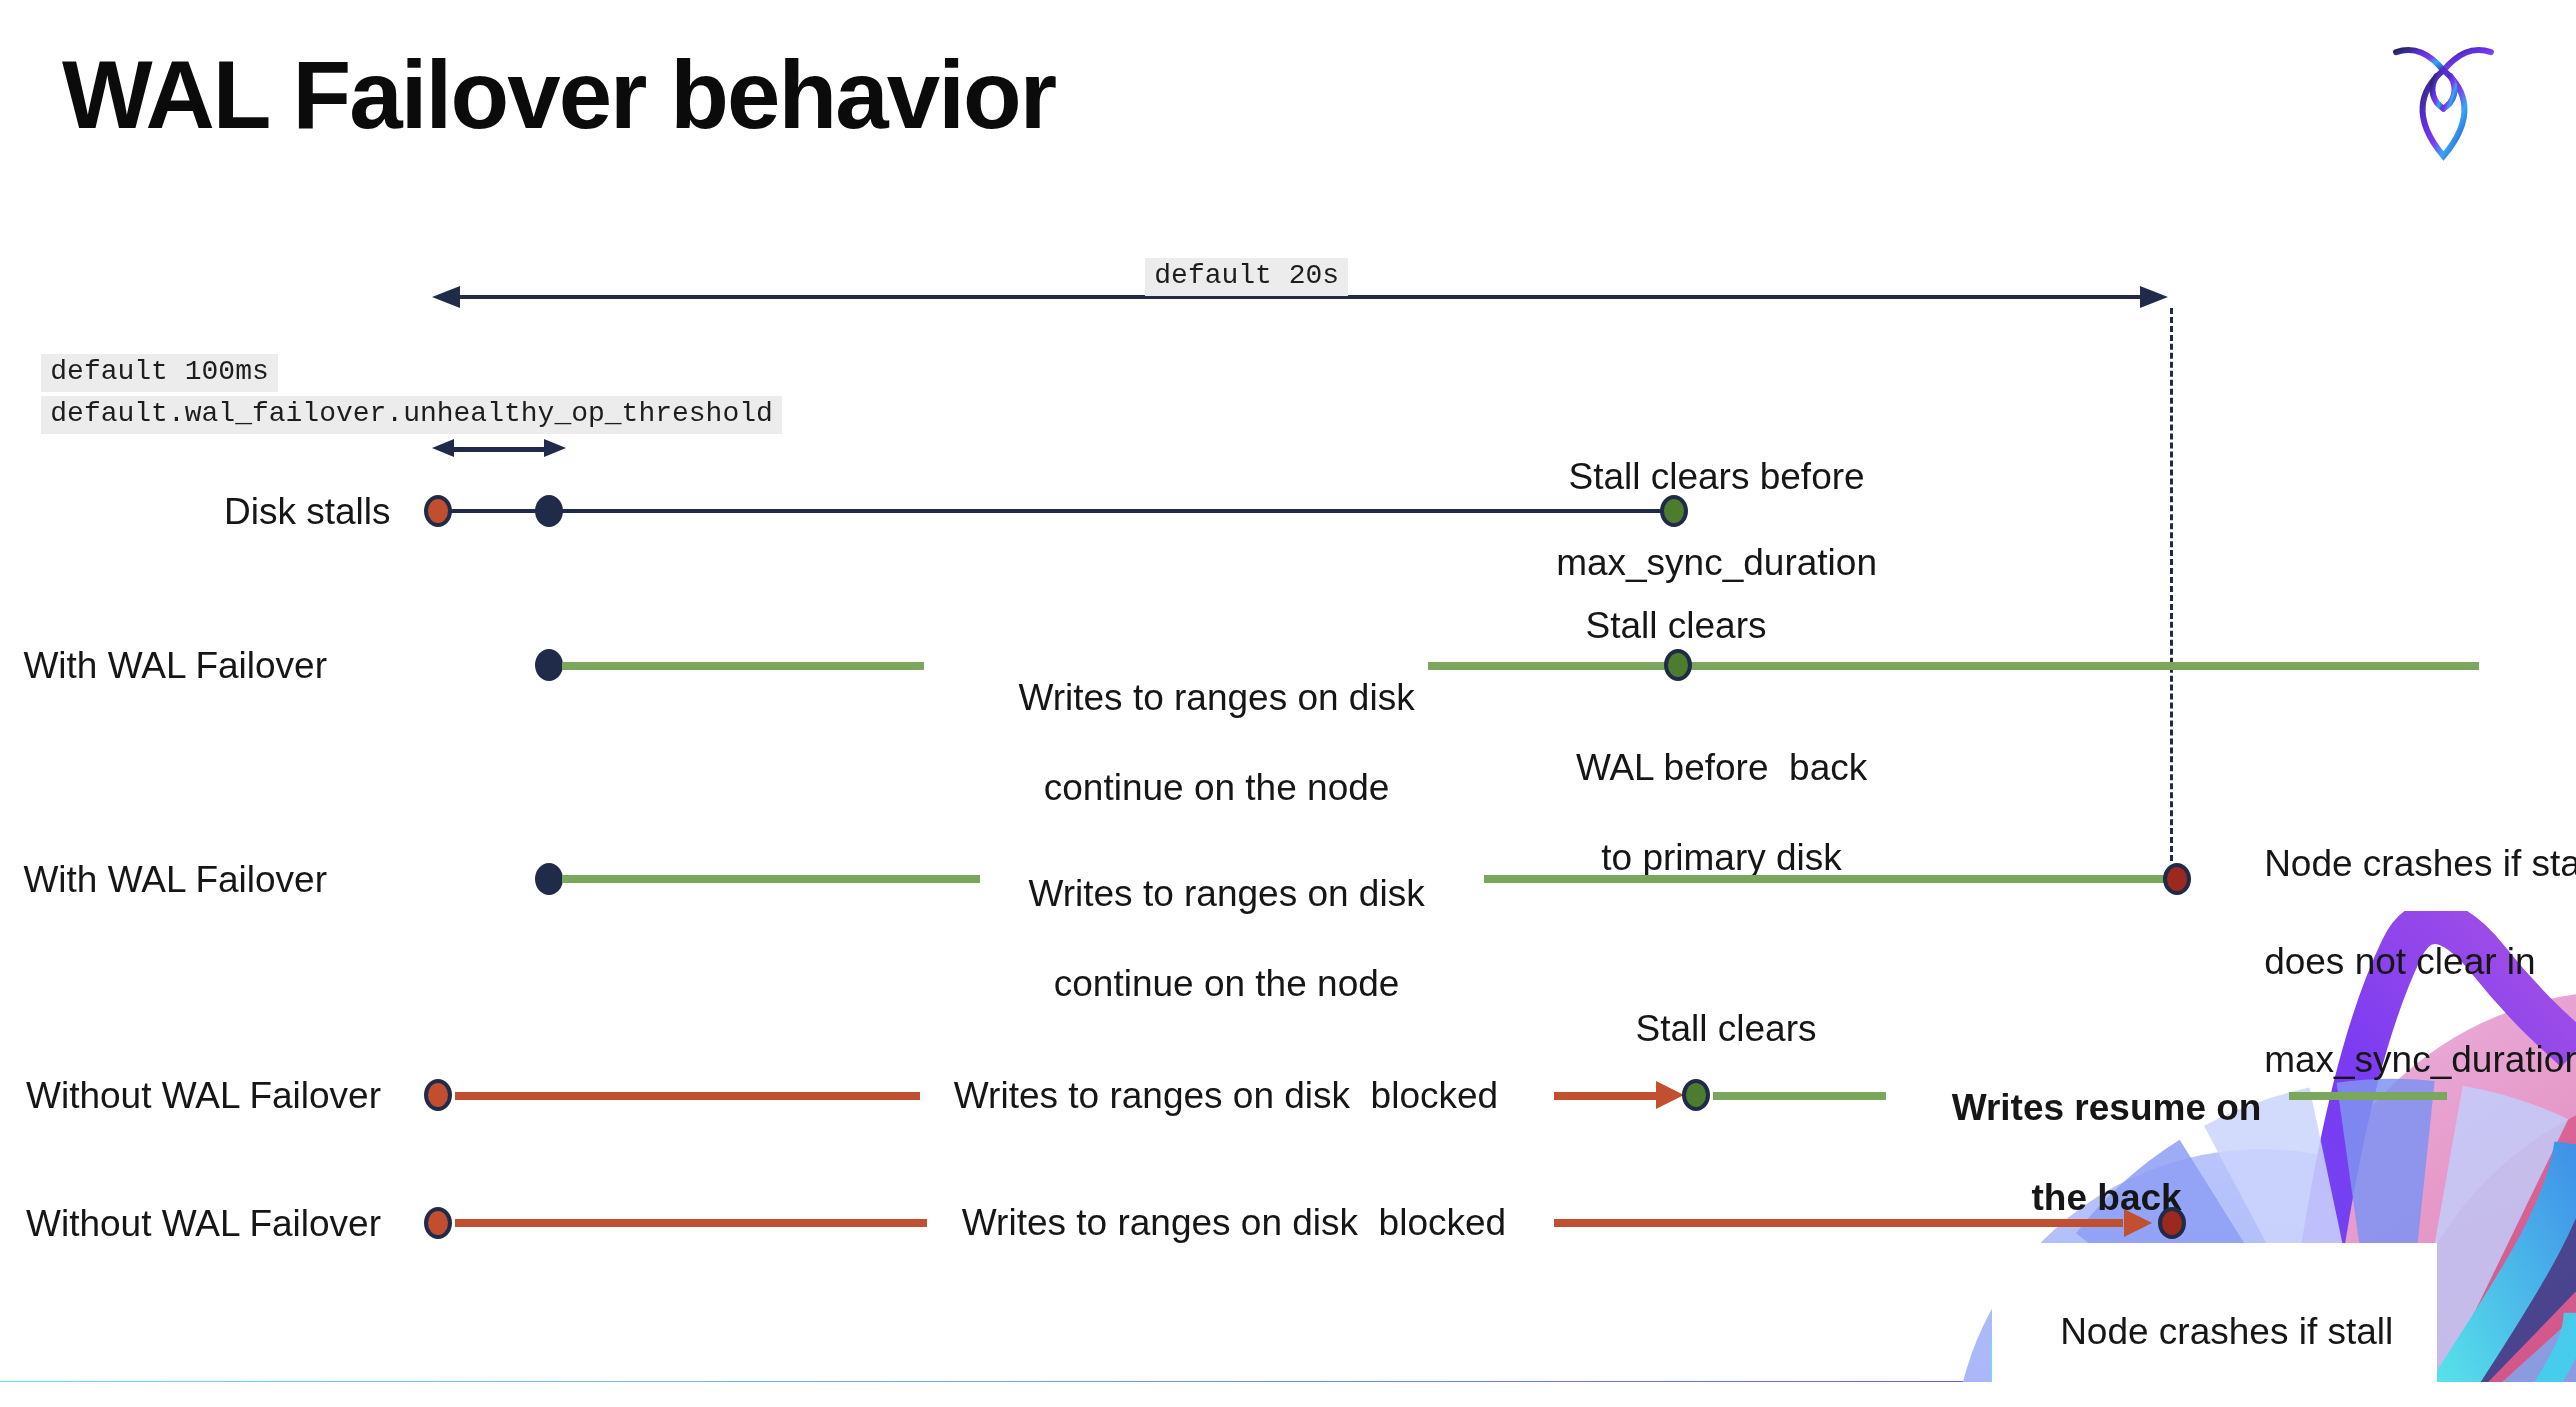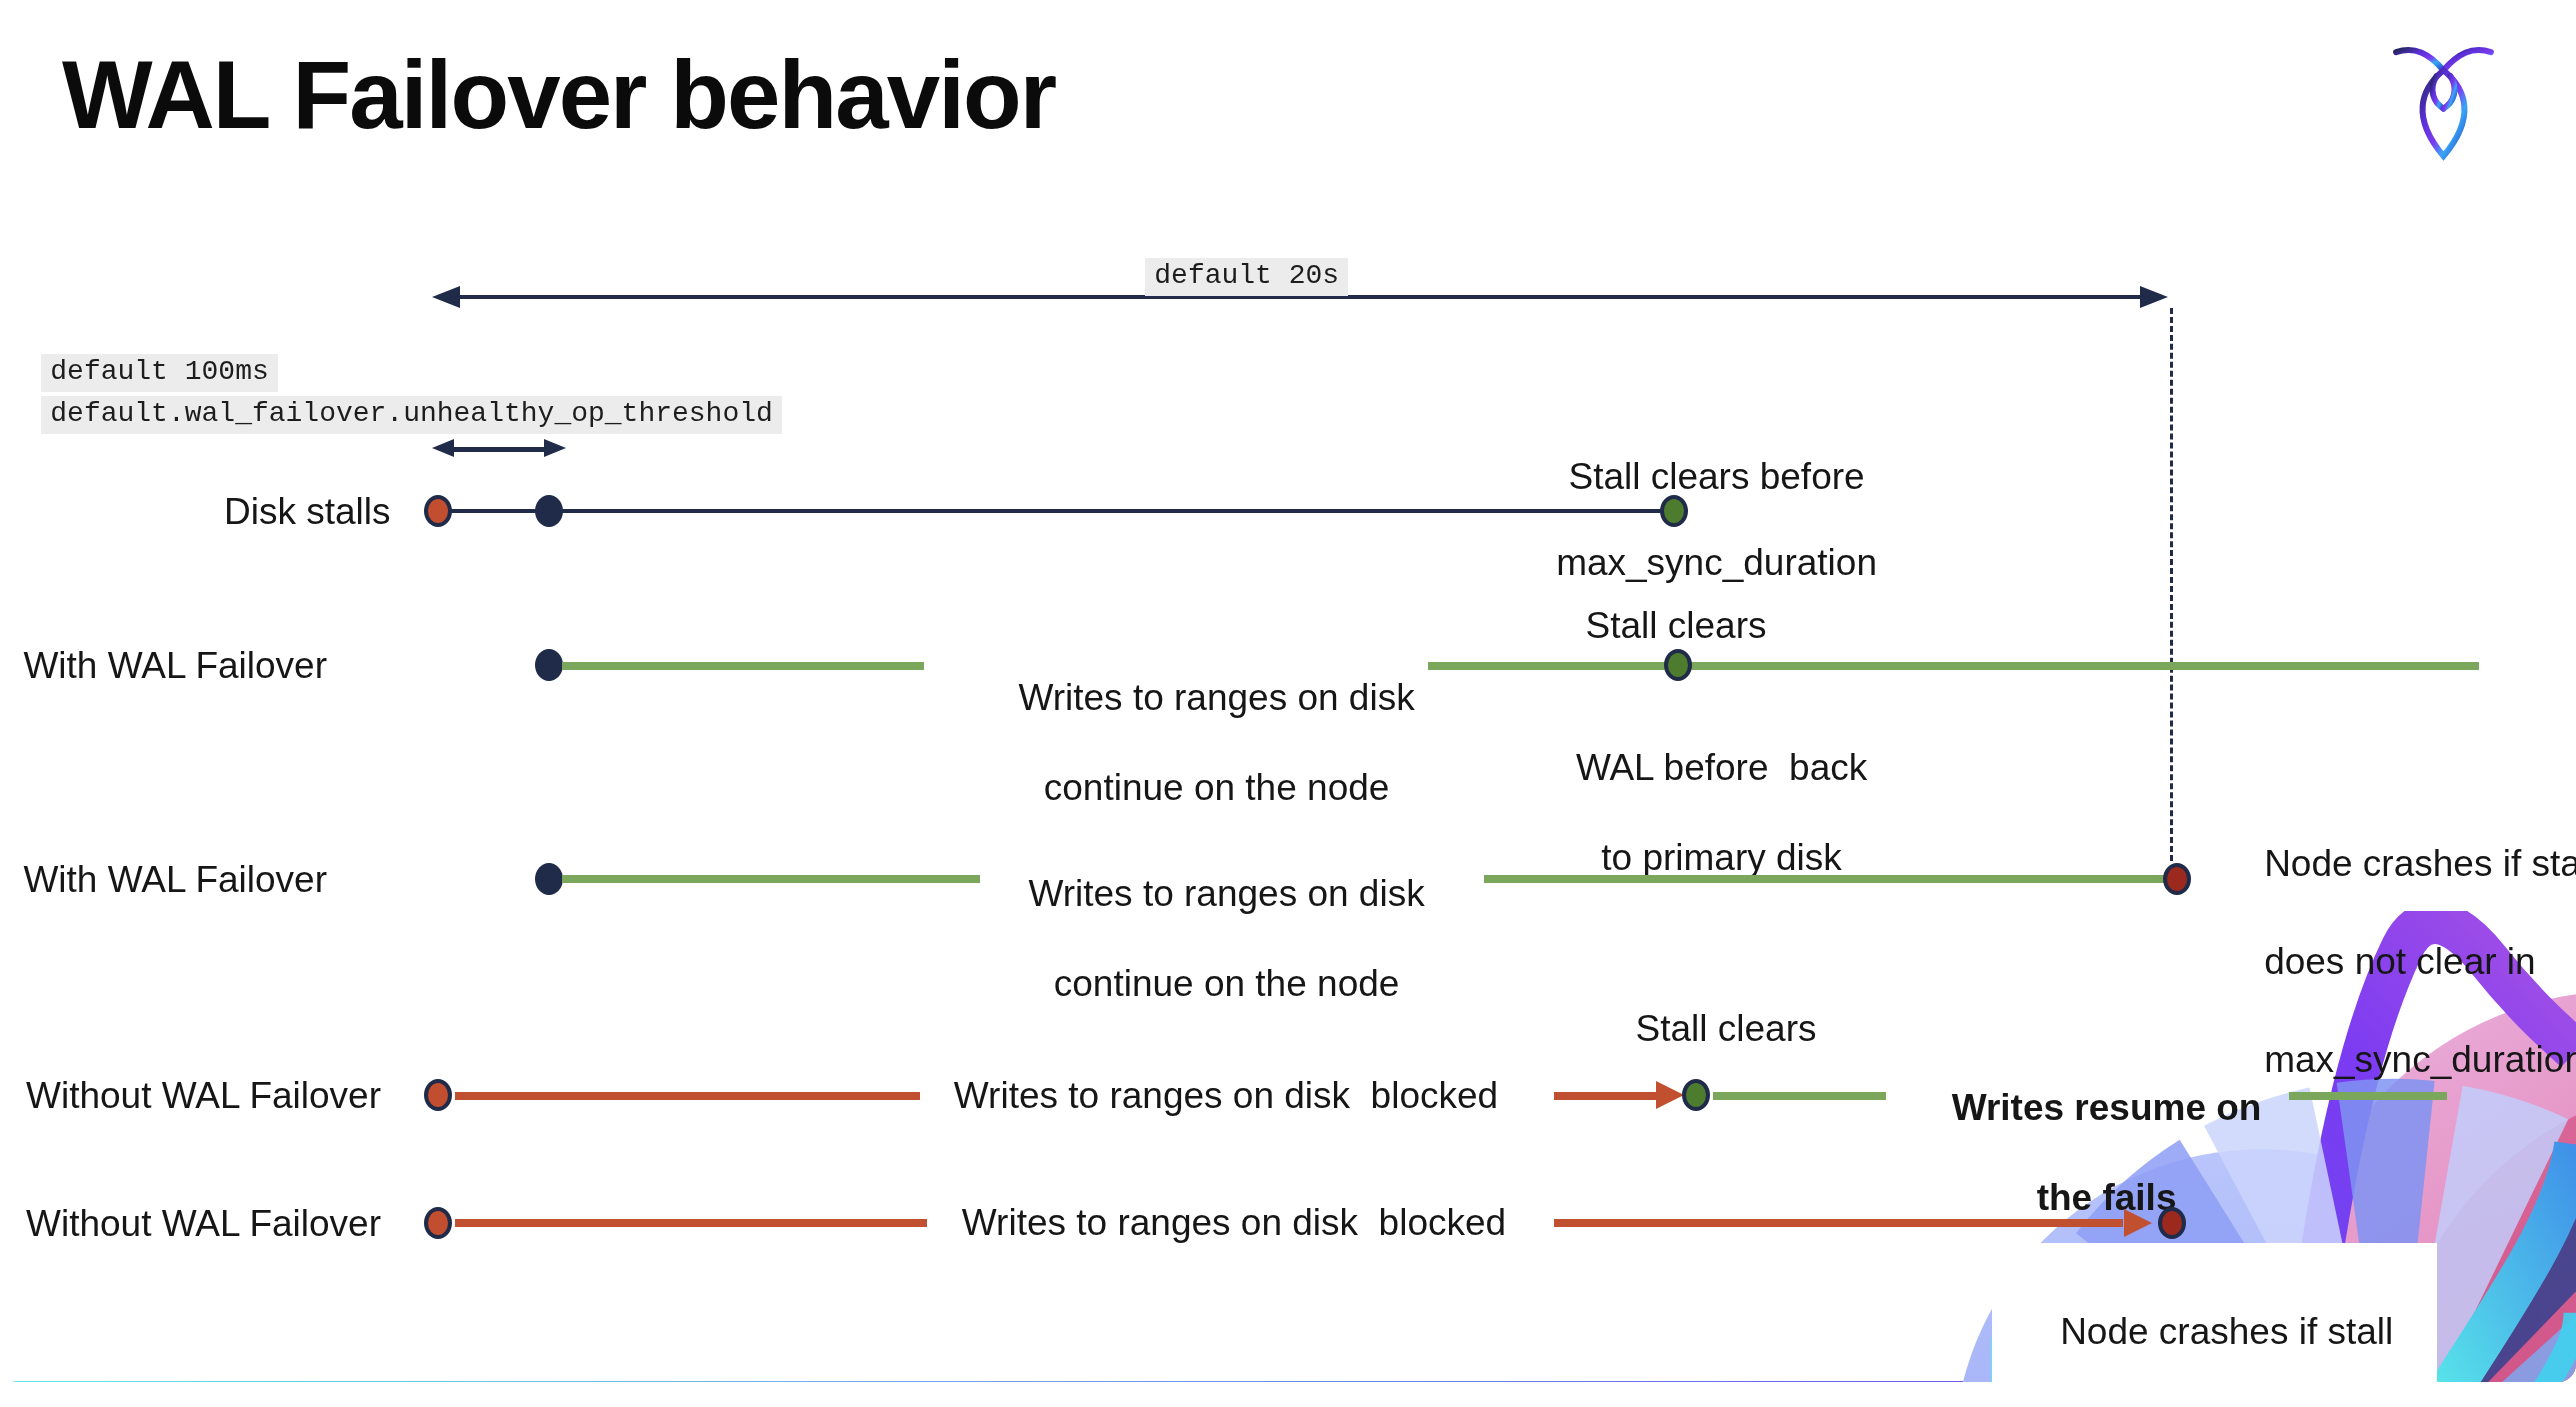--- a/index.html
+++ b/index.html
@@ -1,17 +1,17 @@
 <!DOCTYPE html>
 <html style="--navy: #1f2b48; --green-line: #7aa75c; --green-dot: #4e7c2f; --red-line: #c0502f; --red-dot: #c14e2e; --dark-red-dot: #9b291e; --label-bg: #ececec; --text: #161616; --bar-start: #5ee9dc; --bar-end: #6e3df2;font-size:15px"><head>
 <meta charset="utf-8">
 <style>
   html,body{margin:0;padding:0;background:#ffffff;}
   #slide{position:relative;width:2576px;height:1382px;background:#fff;overflow:hidden;
-         font-family:"Liberation Sans",sans-serif;color:var(--text,#161616);border-radius:18px;}
+         font-family:"Liberation Sans",sans-serif;color:var(--text,#161616);}
   .abs{position:absolute;}
   
   .title{left:62px;top:37px;font-size:96px;font-weight:800;letter-spacing:-1.9px;color:#0b0b0b;line-height:1.2;z-index:4;}
   
   .code{position:absolute;font-family:"Liberation Mono",monospace;font-size:28px;color:#1d1d1d;
         background:var(--label-bg,#ececec);padding:3.7px 9.3px 6.5px 9.3px;white-space:pre;z-index:5;line-height:1;text-align:right;}
   
   .lbl{position:absolute;font-size:37px;color:var(--text,#161616);white-space:pre;z-index:4;line-height:43px;}
   .center{transform:translateX(-50%);text-align:center;}
   .vmid{transform:translateY(-50%);}
@@ -176,21 +176,21 @@
   <div class="dot dot-red" style="left:438px;top:1095px;"></div>
   <div class="hline red-line" style="left:455px;top:1092px;width:465px;"></div>
   <div class="lbl center" style="left:1226px;top:1074px;">Writes to ranges on disk  blocked</div>
   <div class="hline red-line" style="left:1554px;top:1092px;width:102px;"></div>
   <div class="tri tri-right-red" style="left:1656px;top:1081px;"></div>
   <div class="dot dot-green" style="left:1696px;top:1095px;"></div>
   <div class="lbl center" style="left:1726px;top:1007px;">Stall clears</div>
   <div class="hline green-line" style="left:1713px;top:1092px;width:173px;"></div>
   <div class="lbl center lh48" style="left:2086px;top:1040px;font-weight:bold;">
     <span>Writes resume on</span><br>
-    <span>the fails</span>
+    <span>the back</span>
   </div>
   <div class="hline green-line" style="left:2289px;top:1092px;width:158px;"></div>
 
   <div class="lbl vmid" style="left:26px;top:1223px;">Without WAL Failover</div>
   <div class="dot dot-red" style="left:438px;top:1223px;"></div>
   <div class="hline red-line" style="left:455px;top:1219px;width:472px;"></div>
   <div class="lbl center" style="left:1234px;top:1201px;">Writes to ranges on disk  blocked</div>
   <div class="hline red-line" style="left:1554px;top:1219px;width:569px;"></div>
   <div class="tri tri-right-red" style="left:2124px;top:1209px;"></div>
   <div class="dot dot-darkred" style="left:2172px;top:1223px;"></div>

